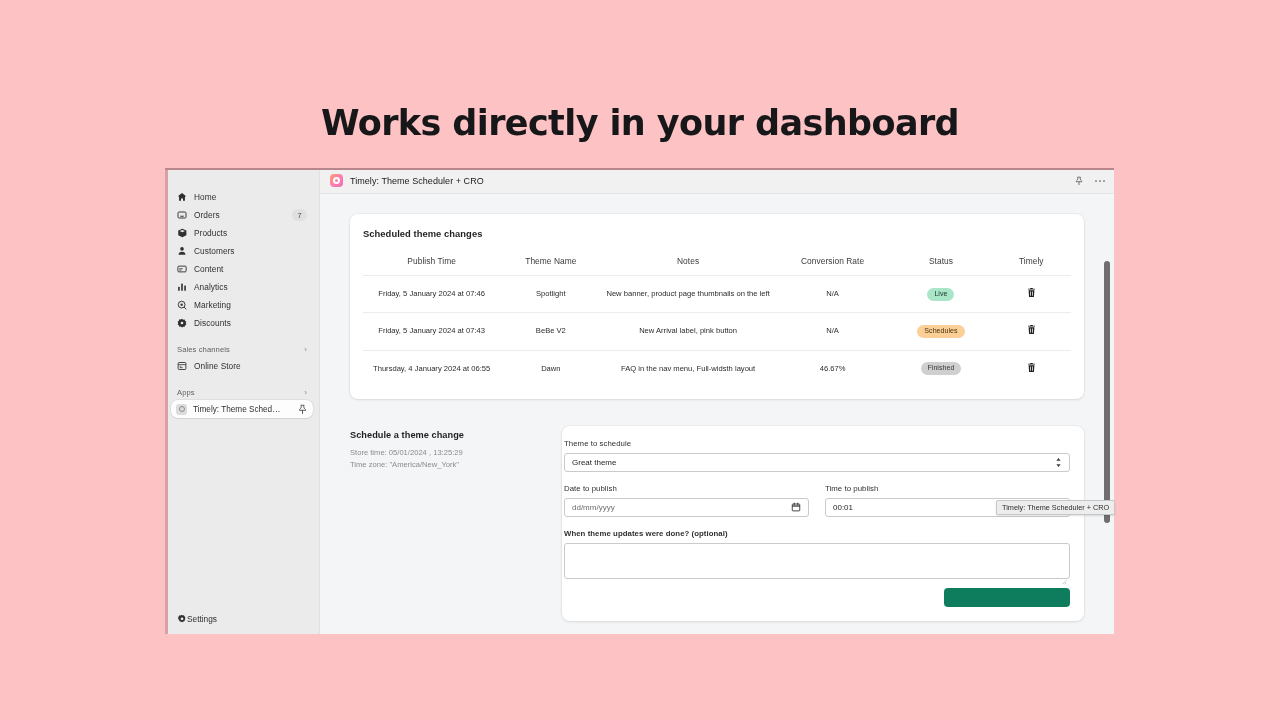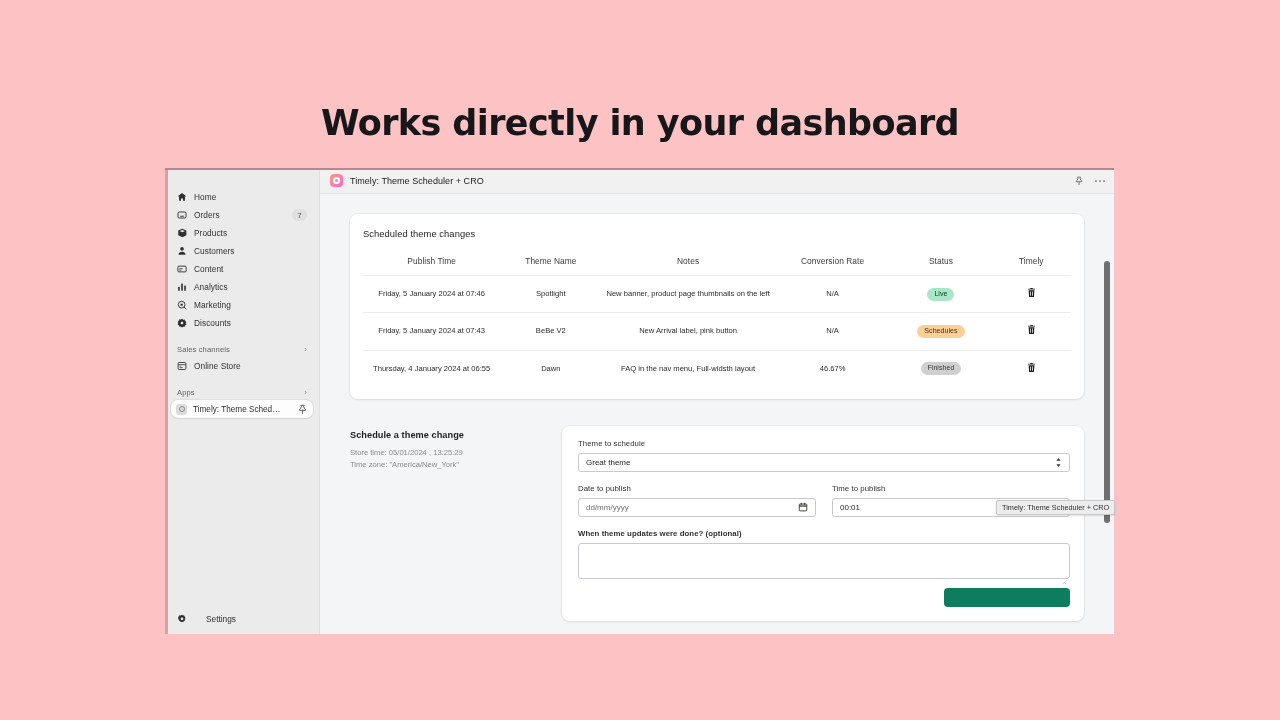--- a/index.html
+++ b/index.html
@@ -106,21 +106,21 @@
     width: 6px; height: 6px; border-radius: 50%;
     border: 1.6px solid #8d8d8d;
   }
   .app-item .label {
     overflow: hidden; white-space: nowrap;
     flex: 1;
   }
   .pin-btn { width: 11px; height: 11px; flex: 0 0 11px; }
   .settings-item {
     position: absolute; bottom: 6px; left: 6px; right: 6px;
-    display: flex; align-items: center; gap: 19px;
+    display: flex; align-items: center; gap: 0;
     height: 18px; padding: 0 6px;
     font-size: 8.3px; color: #303030;
   }
 
   
   .main {
     flex: 1;
     position: relative;
     background: #f4f5f7;
     overflow: hidden;
@@ -157,21 +157,21 @@
   .content-inner { padding: 19px 30px 0 30px; }
 
   
   .card {
     background: #ffffff;
     border-radius: 8px;
     box-shadow: 0 1px 3px rgba(0,0,0,.09), 0 0 0 1px rgba(0,0,0,.03);
     padding: 14px 13px 12px 13px;
   }
   .card-title {
-    font-size: 9.4px; font-weight: normal; color: #1f1f1f;
+    font-size: 9.4px; font-weight: bold; color: #1f1f1f;
     margin-bottom: 17px; letter-spacing: 0.05px;
   }
   table.sched { width: 100%; border-collapse: collapse; }
   table.sched th {
     font-size: 8.4px; font-weight: normal; color: #3b3b3b;
     padding-bottom: 9px; text-align: center;
     letter-spacing: 0.05px;
   }
   table.sched td {
     font-size: 7.6px; color: #2b2b2b;
@@ -210,21 +210,21 @@
     margin-bottom: 7px; letter-spacing: 0.05px;
   }
   .schedule-left p {
     font-size: 7.6px; color: #8b8b8b; line-height: 1.55;
   }
   .form-card {
     flex: 1;
     background: #ffffff;
     border-radius: 8px;
     box-shadow: 0 1px 3px rgba(0,0,0,.09), 0 0 0 1px rgba(0,0,0,.03);
-    padding: 13px 14px 14px 16px;
+    padding: 13px 14px 14px 2px;
   }
   .field-label {
     font-size: 7.8px; color: #303030; margin-bottom: 5px; display: block;
     letter-spacing: 0.05px;
   }
   .ctrl {
     width: 100%;
     height: 19px;
     border: 1px solid #c8cacd;
     border-radius: 3px;

